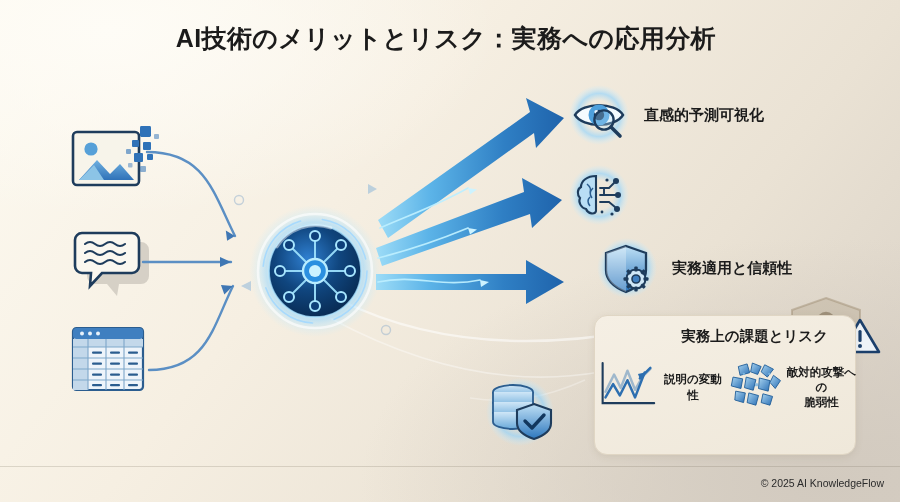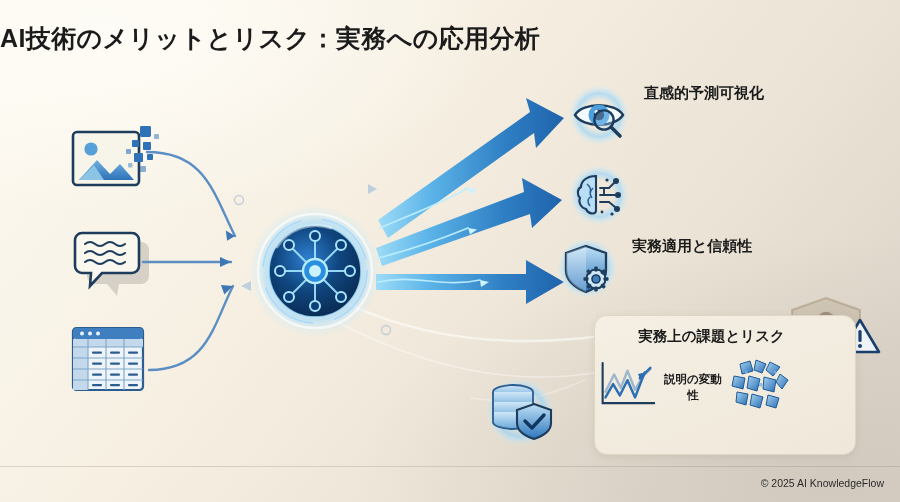--- a/index.html
+++ b/index.html
@@ -12,50 +12,50 @@
     position:relative; width:900px; height:502px;
     background:
       radial-gradient(ellipse 70% 60% at 12% 6%, #fefcf6 0%, rgba(254,252,246,0) 62%),
       radial-gradient(ellipse 80% 75% at 92% 96%, #d2cabf 0%, rgba(210,202,191,0) 65%),
       linear-gradient(128deg, #fdfaf1 0%, #f6efe2 38%, #eae2d4 70%, #d8d0c5 100%);
   }
 
   
   .title {
     position:absolute; top:22px; left:0; width:716px;
-    text-align:left; font-size:25px; font-weight:bold;
+    text-align:right; font-size:25px; font-weight:bold;
     color:#1b1b1b; letter-spacing:.4px;
   }
 
   
   .src { position:absolute; }
   .src svg { display:block; }
 
   
   .hub { position:absolute; left:247px; top:203px; width:136px; height:136px; }
   .hub-label {
     position:absolute; left:180px; top:325px; width:270px;
     text-align:center; font-size:14.5px; font-weight:bold;
     color:#1c1c1c; line-height:1.45;
   }
 
   
-  .outcome { position:absolute; display:flex; align-items:flex-start; gap:14px; }
+  .outcome { position:absolute; display:flex; align-items:center; gap:14px; }
   .outcome .ring { position:relative; width:62px; height:62px; flex:0 0 62px; }
   .outcome .txt { font-size:15px; font-weight:bold; color:#1b1b1b; white-space:nowrap; }
 
   
   .risk-panel {
     position:absolute; left:594px; top:315px; width:262px; height:140px;
     background:linear-gradient(160deg,#f5efe4 0%,#efe8da 100%);
     border:1px solid #e0d6c4; border-radius:13px;
     box-shadow:0 2px 7px rgba(120,105,80,.13);
   }
   .risk-title {
-    position:absolute; top:11px; left:0; width:233px; text-align:center;
+    position:absolute; top:11px; left:0; width:233px; text-align:right;
     font-size:14.5px; font-weight:bold; color:#1b1b1b;
   }
   .risk-items { position:absolute; top:42px; left:0; width:262px; display:flex; }
   .risk-item { width:131px; display:flex; flex-direction:row; align-items:center; }
   .risk-cap {
     margin-top:5px; font-size:11.5px; font-weight:bold; color:#1b1b1b;
     text-align:center; line-height:1.32;
   }
 
   
@@ -294,21 +294,21 @@
             <circle cx="50" cy="31" r="3"></circle>
             <circle cx="49" cy="45" r="3"></circle>
           <circle cx="39" cy="16" r="1.6"></circle>
             <circle cx="44" cy="50" r="1.6"></circle>
             <circle cx="34" cy="48" r="1.4"></circle>
         </g>
       </svg>
     </div>
   </div>
 
-  <div class="outcome" style="left:556px; top:237px;">
+  <div class="outcome" style="left:596px; top:237px;">
     <div class="ring">
       <svg width="62" height="62" viewBox="0 0 62 62">
         <circle cx="31" cy="31" r="30" fill="url(#ringGlow)"></circle>
         <path d="M30,9 L50,16 V33 C50,44 40,51 30,55 C20,51 10,44 10,33 V16 Z" fill="url(#shieldG)" stroke="#1e3c5c" stroke-width="2.3"></path>
         <path d="M30,9 L30,55 C20,51 10,44 10,33 V16 Z" fill="rgba(255,255,255,.28)"></path>
         <g transform="translate(40,42)">
           <circle r="9.5" fill="#cfe7f7" stroke="#1e3c5c" stroke-width="2"></circle>
           <g fill="#1e3c5c">
             <rect x="-1.7" y="-12.5" width="3.4" height="5" rx="1"></rect>
             <rect x="-1.7" y="7.5" width="3.4" height="5" rx="1"></rect>
@@ -382,20 +382,24 @@
             <path d="M11,34 L22,36 L20,47 L10,44 Z"></path>
             <path d="M26,36 L37,39 L34,50 L24,47 Z"></path>
             <path d="M42,37 L53,40 L50,50 L40,47 Z"></path>
           </g>
           <g fill="#7fb8e2" opacity=".85">
             <rect x="33" y="25" width="3.5" height="3.5" rx="1"></rect>
             <rect x="19" y="13" width="2.6" height="2.6" rx="1"></rect>
             <rect x="48" y="13" width="2.6" height="2.6" rx="1"></rect>
           </g>
         </svg>
+        <div class="risk-cap">
+          <div>敵対的攻撃への</div>
+          <div>脆弱性</div>
+        </div>
       </div>
 
     </div>
   </div>
 
   <div class="footer-rule"></div>
   <div class="footer-right">© 2025 AI KnowledgeFlow</div>
 
 </div>
 

